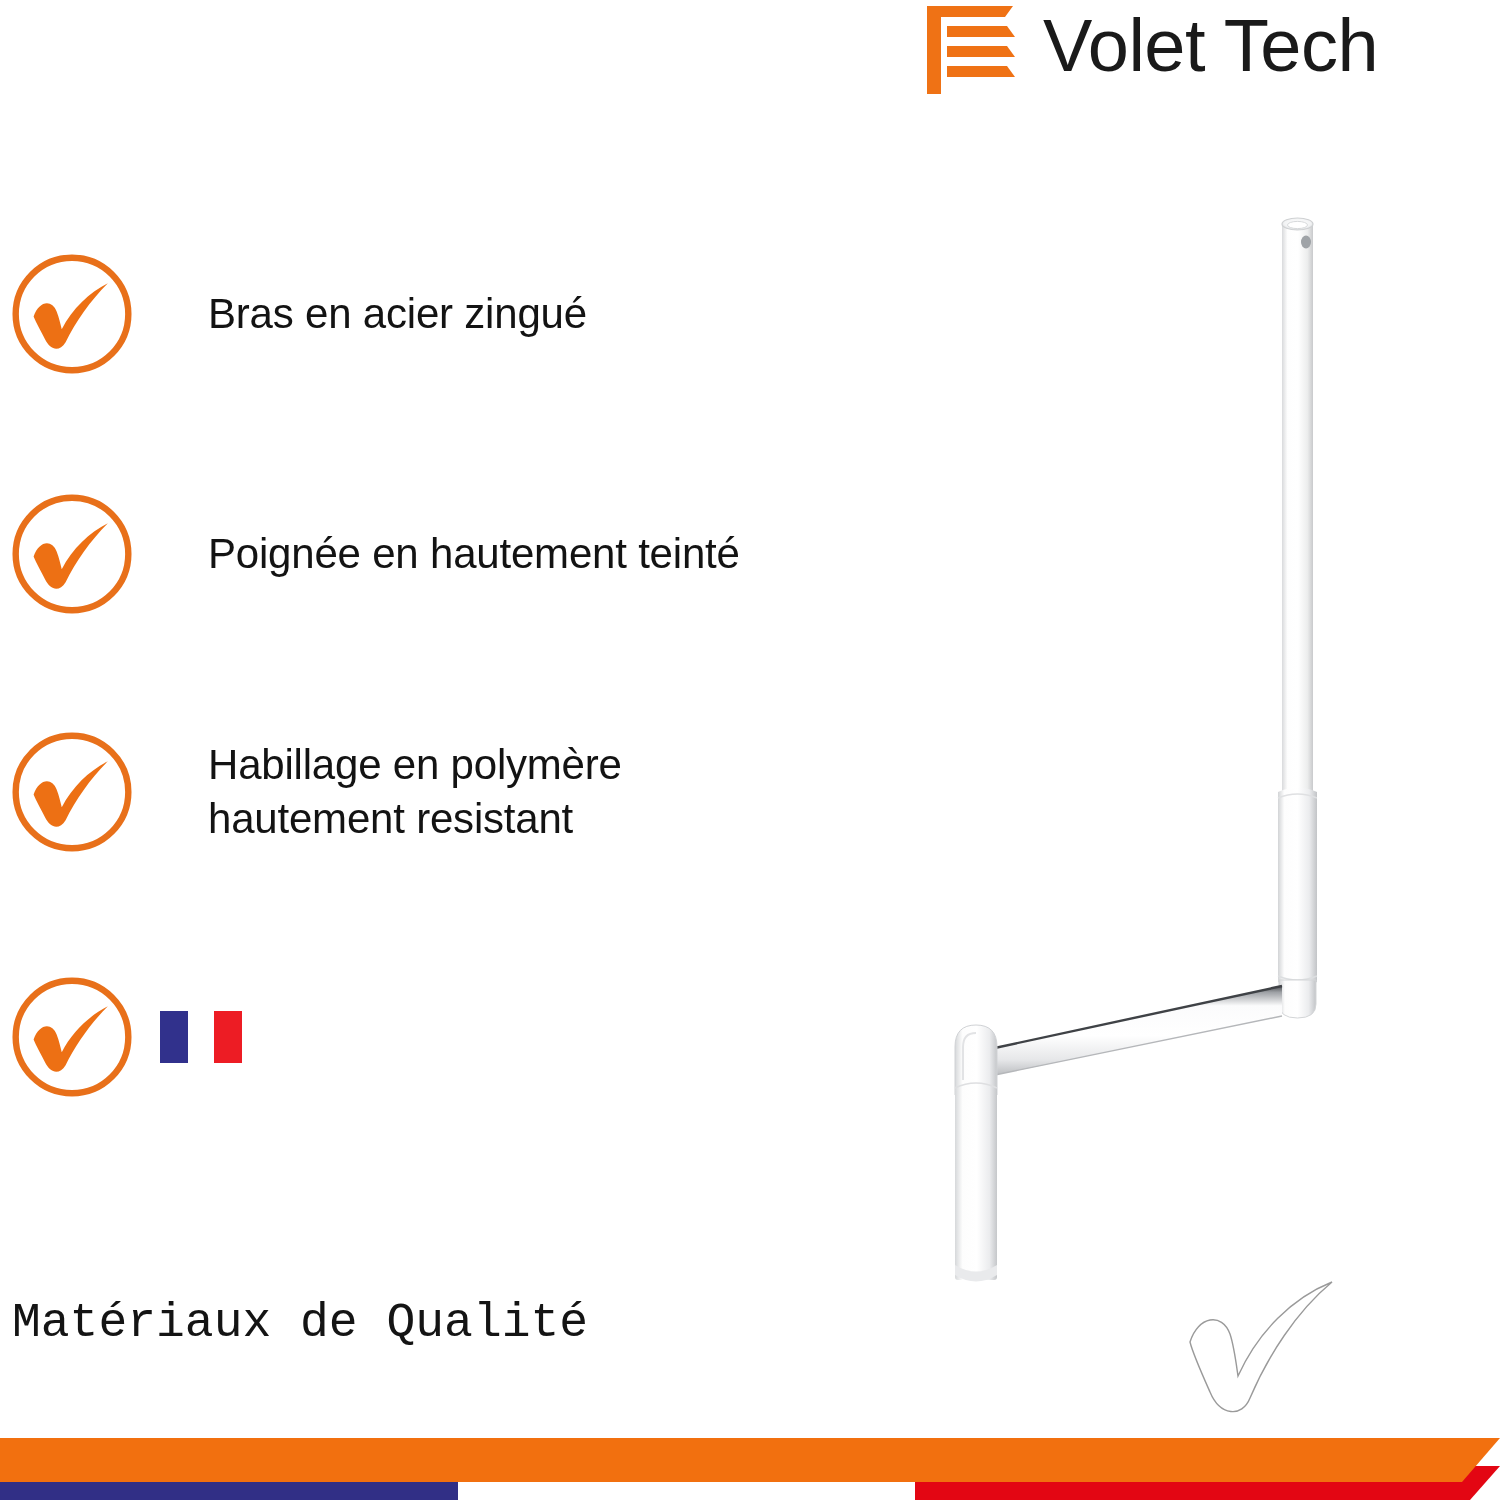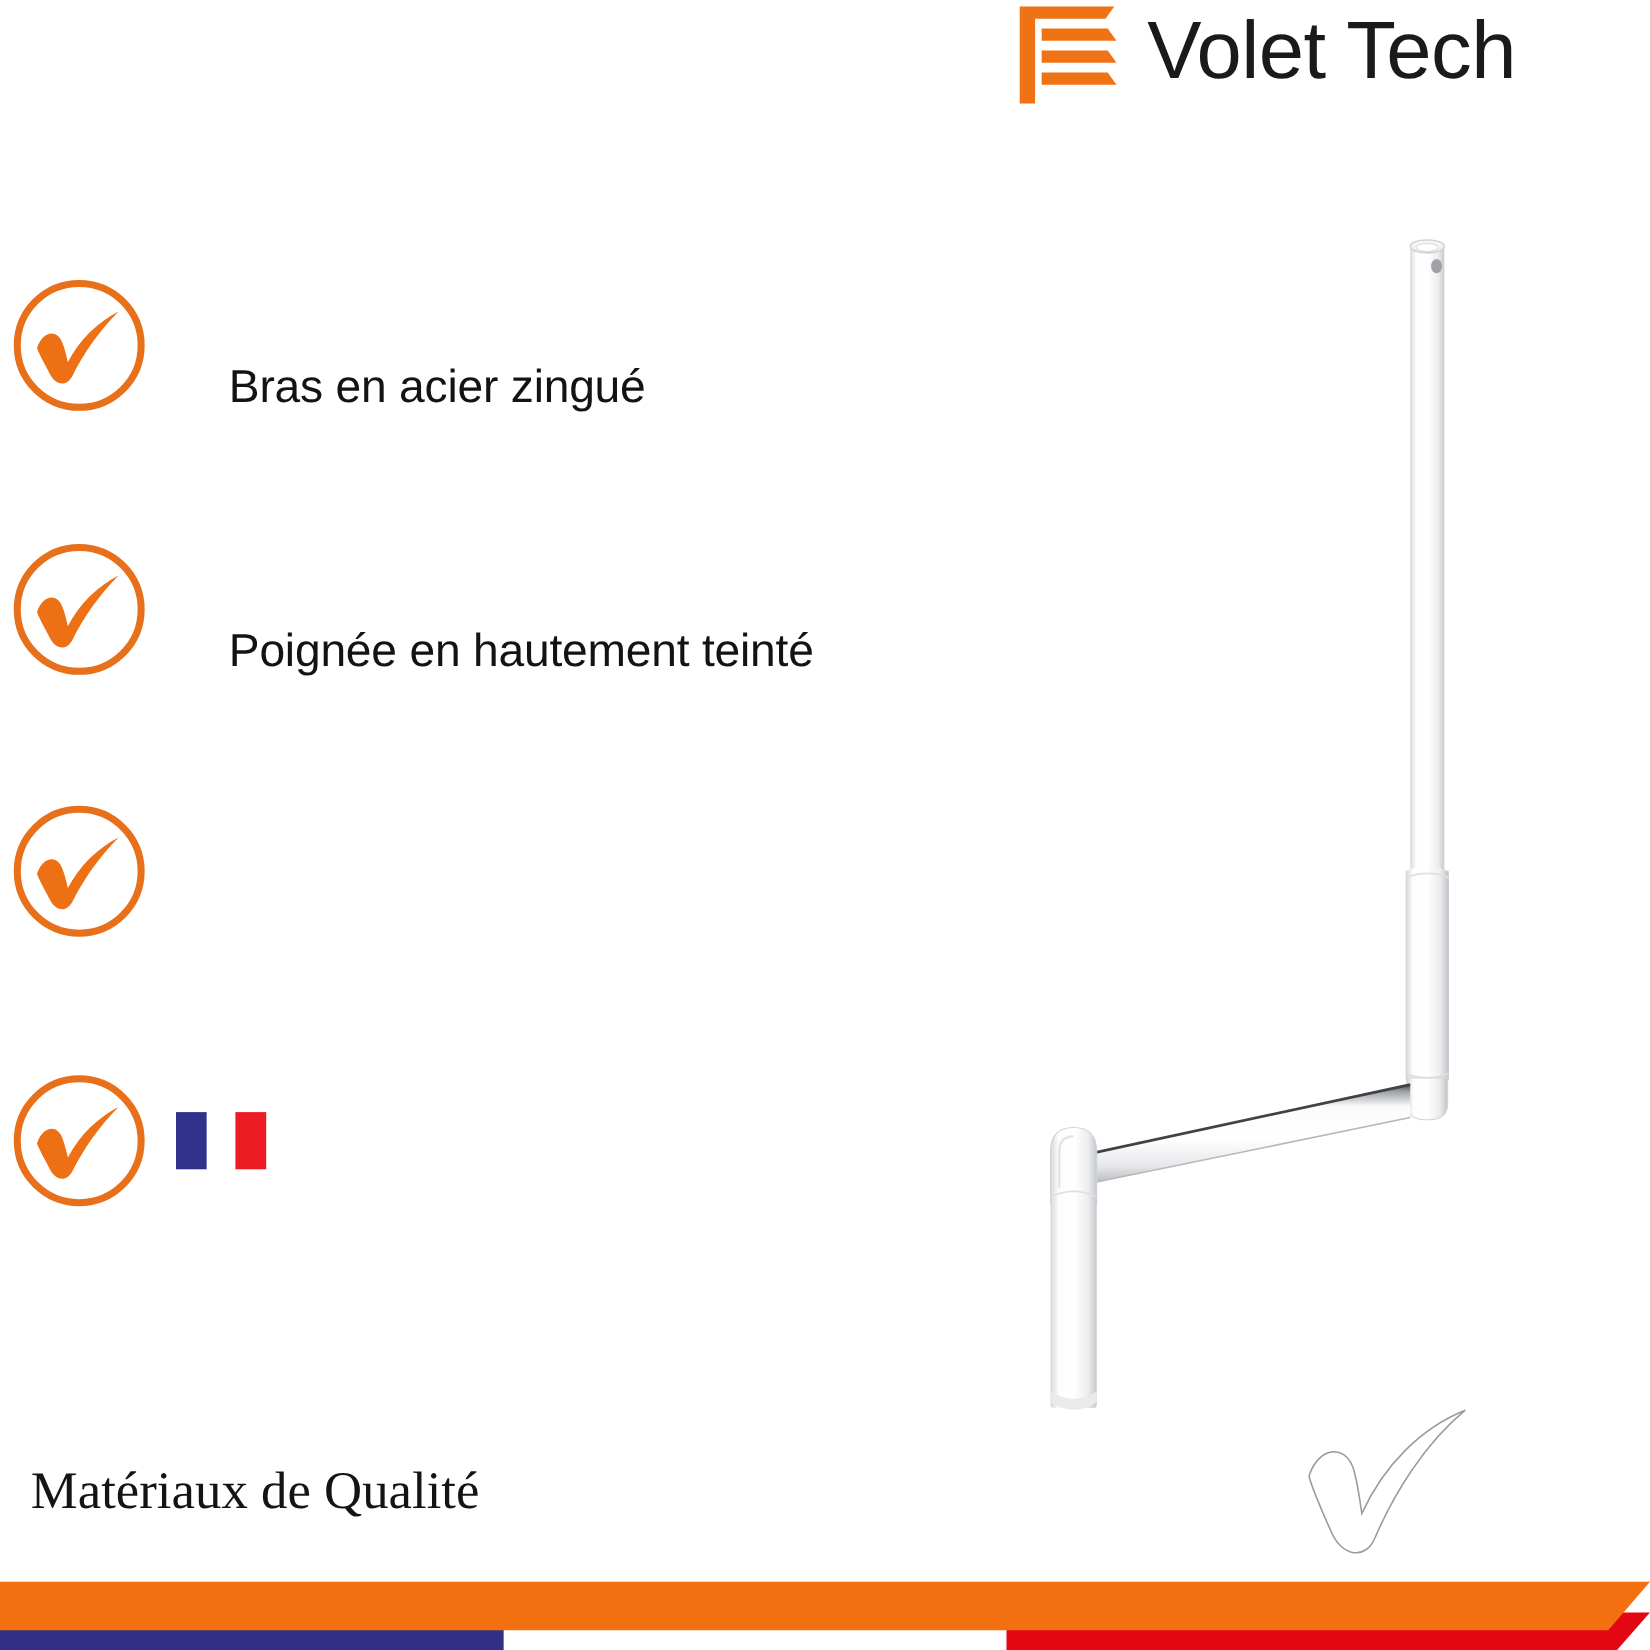--- a/index.html
+++ b/index.html
@@ -69,48 +69,47 @@
     font-size: 42px;
     font-weight: 400;
     color: #131313;
     line-height: 1.28;
     letter-spacing: -0.2px;
     margin-left: 72px;
     white-space: pre-line;
   }
   .feature-text-wrap {
     display: flex;
-    align-items: flex-end;
+    align-items: center;
     min-height: 128px;
   }
   .flag-mini {
     display: inline-flex;
     width: 82px;
     height: 52px;
     margin-left: 24px;
     flex: 0 0 auto;
     align-self: center;
   }
   .flag-mini .band { height: 100%; }
   .flag-mini .band.b { width: 34%; }
   .flag-mini .band.w { width: 32%; }
   .flag-mini .band.r { width: 34%; }
 
   
   #bottom-caption {
     position: absolute;
-    left: 28px;
+    left: 12px;
     top: 1296px;
-    font-family: Liberation Serif, serif;
+    font-family: Liberation Mono, monospace;
     font-size: 48px;
     font-weight: 300;
     color: #141414;
     letter-spacing: 0px;
     white-space: nowrap;
-    margin-top: 32px;
   }
 
   
   #watermark-check {
     position: absolute;
     right: 8px;
     top: 1272px;
     width: 210px;
     height: 160px;
     pointer-events: none;
@@ -170,20 +169,24 @@
       <div class="feature-text-wrap">
         <div class="feature-text">Poignée en hautement teinté</div>
       </div>
     </div>
 
     <div class="feature-row" style="top:478px;">
       <svg class="feature-check" viewBox="0 0 100 100">
         <circle cx="50" cy="50" r="44" fill="none" stroke="#E8701A" stroke-width="5"></circle>
         <path d="M20 52 C24 40 34 38 38 48 C40 53 41 58 42 62 C50 46 64 33 78 26 C64 40 53 56 45 72 C40 80 33 78 29 70 C26 64 22 57 20 52 Z" fill="#ED7014"></path>
       </svg>
+      <div class="feature-text-wrap">
+        <div class="feature-text">Habillage en polymère
+hautement resistant</div>
+      </div>
     </div>
 
     <div class="feature-row" style="top:723px;">
       <svg class="feature-check" viewBox="0 0 100 100">
         <circle cx="50" cy="50" r="44" fill="none" stroke="#E8701A" stroke-width="5"></circle>
         <path d="M20 52 C24 40 34 38 38 48 C40 53 41 58 42 62 C50 46 64 33 78 26 C64 40 53 56 45 72 C40 80 33 78 29 70 C26 64 22 57 20 52 Z" fill="#ED7014"></path>
       </svg>
       <div class="feature-text-wrap">
         <span class="flag-mini">
           <span class="band b" style="background:#31318C;"></span>

